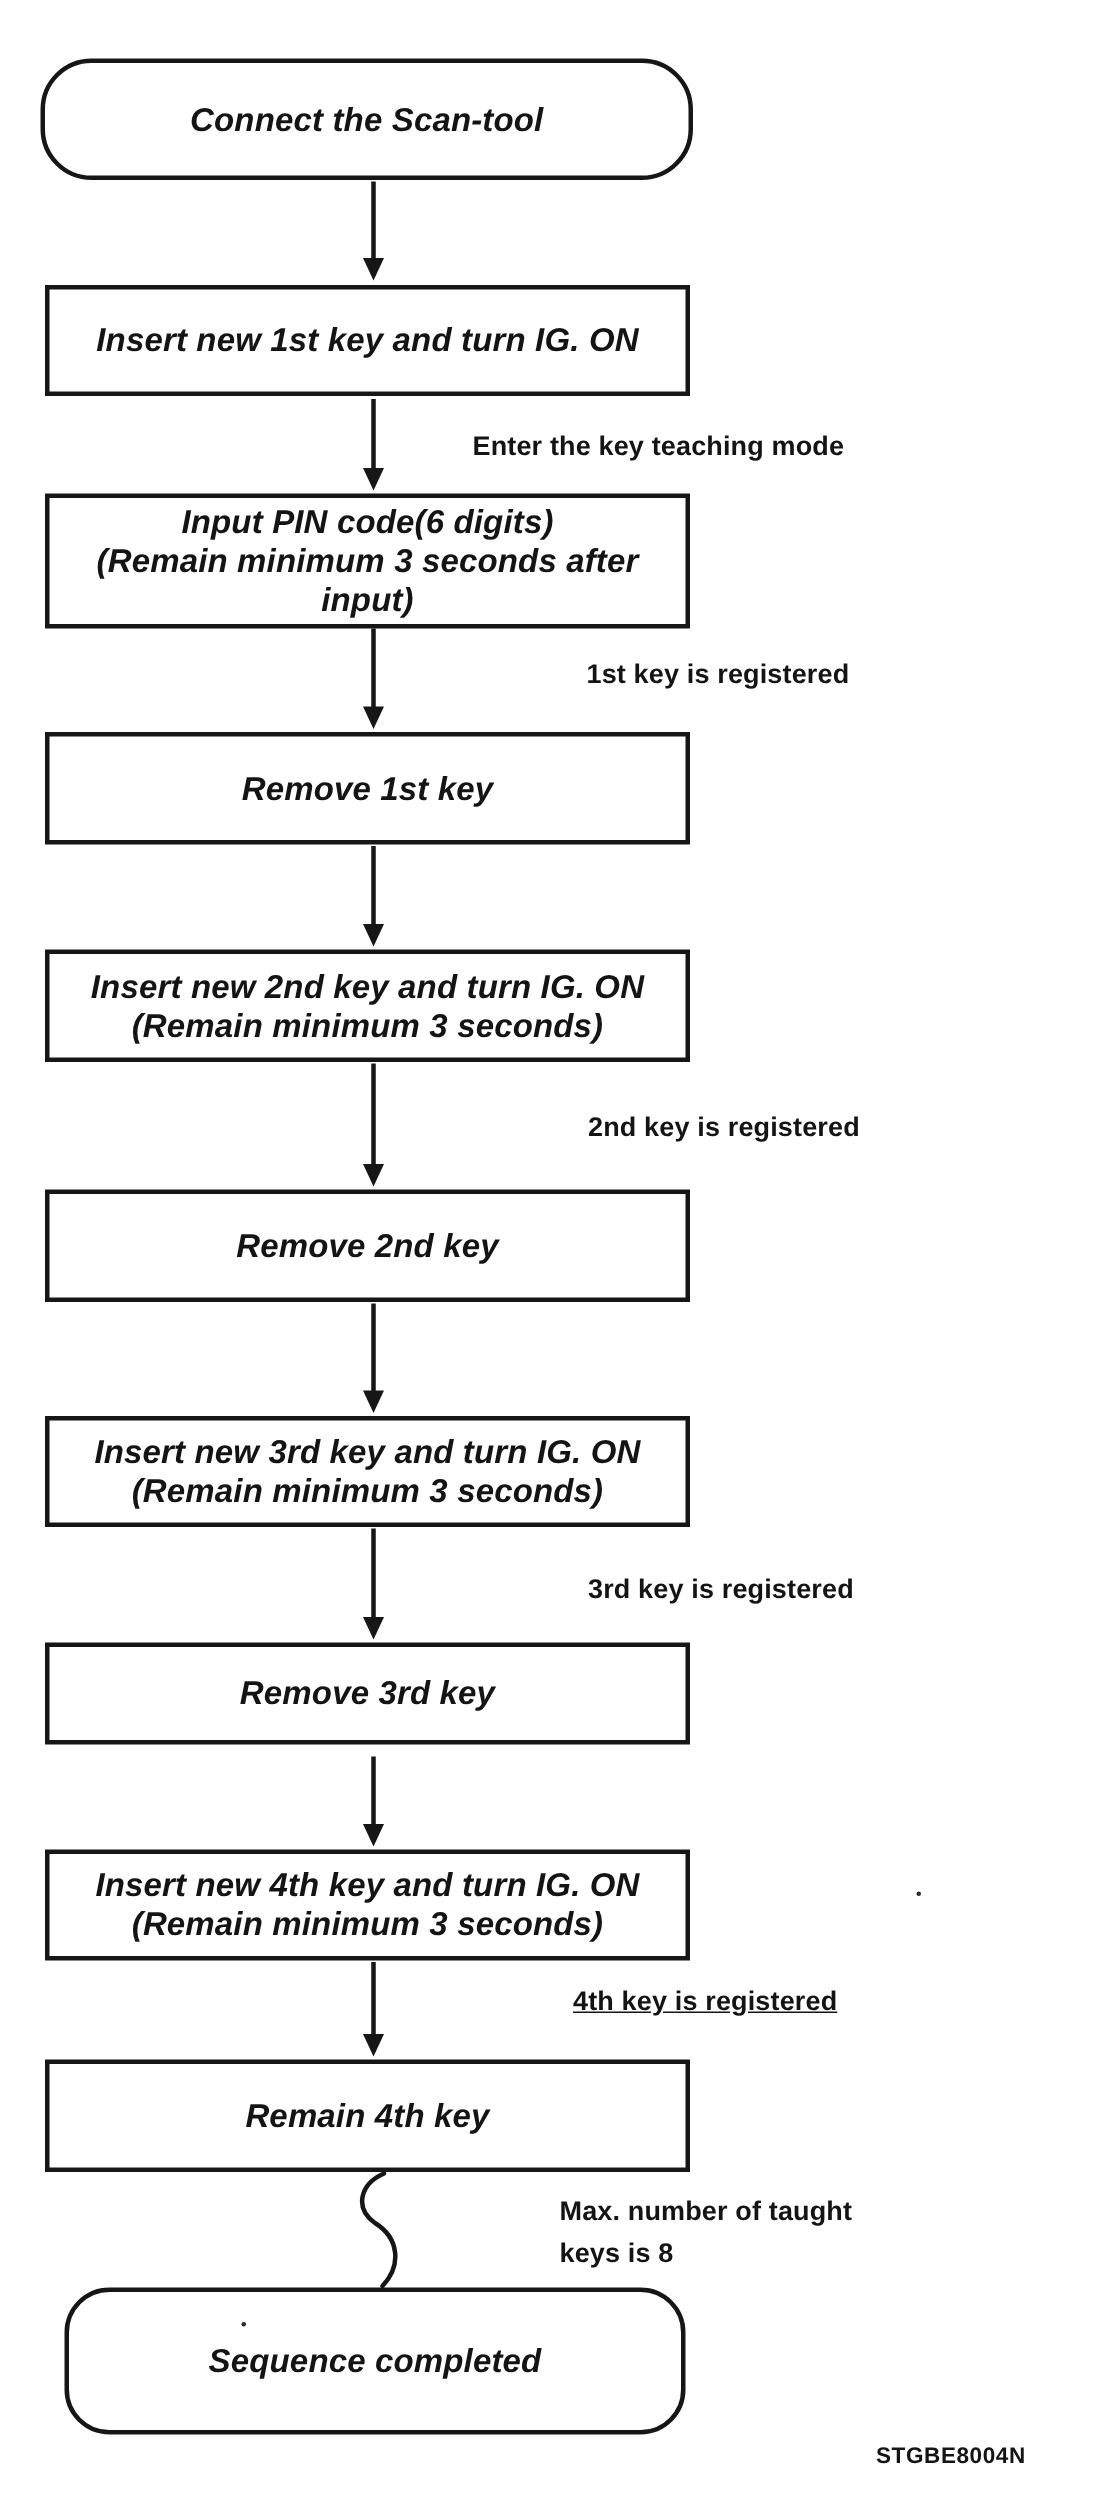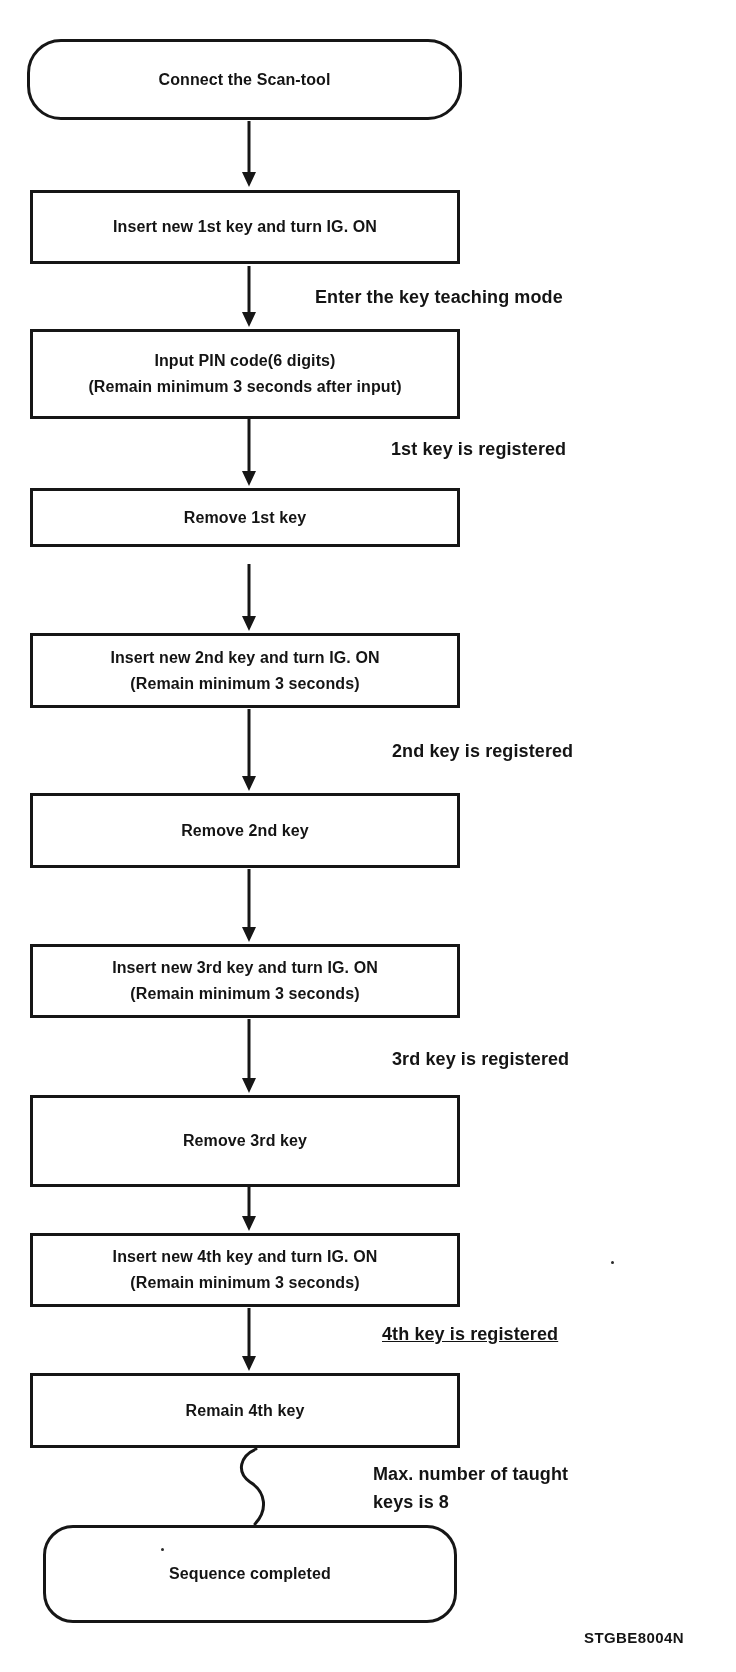--- a/index.html
+++ b/index.html
@@ -20,25 +20,26 @@
   }
   .node {
     position: absolute;
     box-sizing: border-box;
     border: 3px solid #161616;
     background: #ffffff;
     display: flex;
     align-items: center;
     justify-content: center;
     text-align: center;
-    font-size: 16px;
+    font-size: 22px;
     font-weight: 700;
     line-height: 26px;
     white-space: pre-line;
     letter-spacing: 0.1px;
+    font-style: italic;
   }
   .process { left: 30px; width: 430px; }
   .terminal { border-radius: 34px; }
   .annotation {
     position: absolute;
     font-size: 18px;
     font-weight: 700;
     line-height: 28px;
     white-space: pre-line;
     letter-spacing: 0.1px;
@@ -109,35 +110,35 @@
 
   <div class="node process" style="top:190px; height:74px;">Insert new 1st key and turn IG. ON</div>
 
   <div class="annotation" style="left:315px; top:283px;">Enter the key teaching mode</div>
 
   <div class="node process" style="top:329px; height:90px;">Input PIN code(6 digits)
 (Remain minimum 3 seconds after input)</div>
 
   <div class="annotation" style="left:391px; top:435px;">1st key is registered</div>
 
-  <div class="node process" style="top:488px; height:59px;">Remove 1st key</div>
+  <div class="node process" style="top:488px; height:75px;">Remove 1st key</div>
 
   <div class="node process" style="top:633px; height:75px;">Insert new 2nd key and turn IG. ON
 (Remain minimum 3 seconds)</div>
 
   <div class="annotation" style="left:392px; top:737px;">2nd key is registered</div>
 
   <div class="node process" style="top:793px; height:75px;text-align:right;">Remove 2nd key</div>
 
   <div class="node process" style="top:944px; height:74px;">Insert new 3rd key and turn IG. ON
 (Remain minimum 3 seconds)</div>
 
   <div class="annotation" style="left:392px; top:1045px;">3rd key is registered</div>
 
-  <div class="node process" style="top:1095px; height:92px;">Remove 3rd key</div>
+  <div class="node process" style="top:1095px; height:68px;">Remove 3rd key</div>
 
   <div class="node process" style="top:1233px; height:74px;">Insert new 4th key and turn IG. ON
 (Remain minimum 3 seconds)</div>
 
   <div class="annotation" style="left:382px; top:1320px;text-decoration:underline;">4th key is registered</div>
 
   <div class="node process" style="top:1373px; height:75px;">Remain 4th key</div>
 
   <div class="annotation" style="left:373px; top:1460px;">Max. number of taught
 keys is 8</div>

